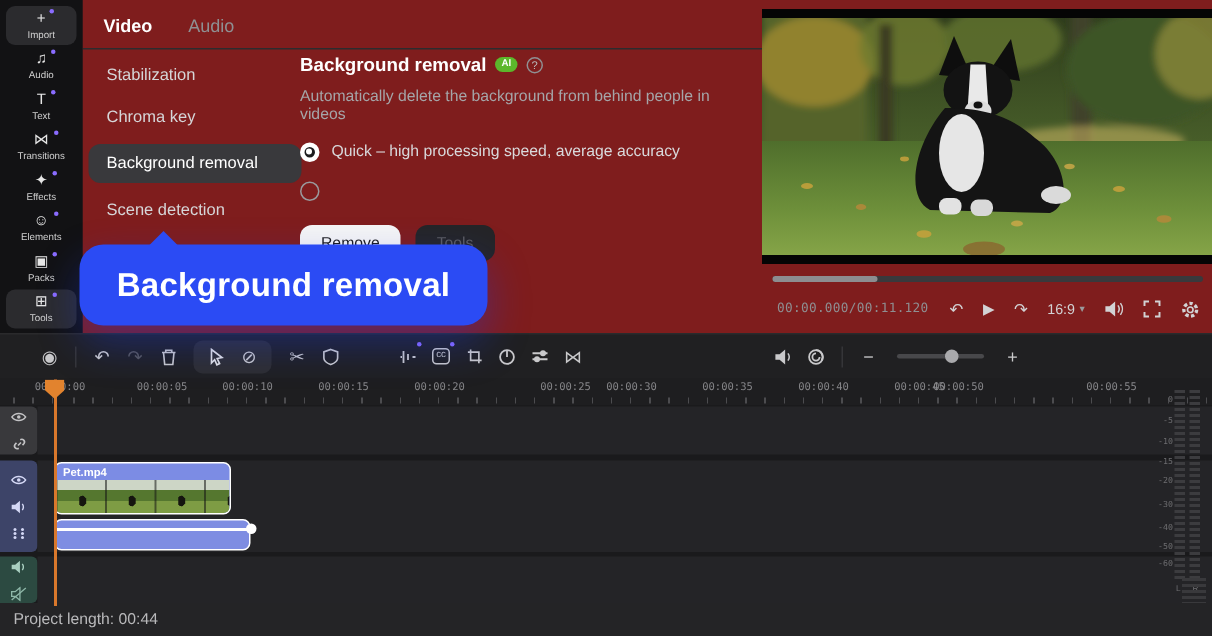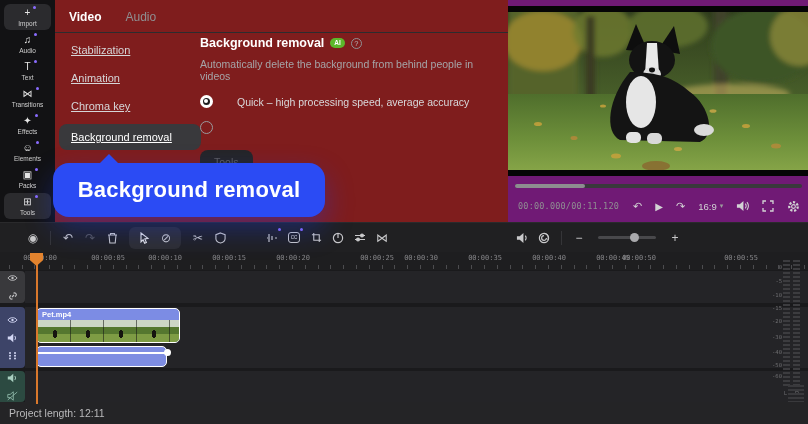--- a/index.html
+++ b/index.html
@@ -14,46 +14,46 @@
   .side-item .s-icon { position:relative; color:#e6e6e6; font-size:10px; line-height:10px; height:11px; }
   .side-item .s-icon .dot { position:absolute; right:-6px; top:-2px; width:3px; height:3px; border-radius:50%; background:#8a6cff; }
   .side-item .s-label { color:#cfcfcf; font-size:6.5px; margin-top:1px; }
 
   
   .panel { position:absolute; left:55px; top:0; width:453px; height:222px; background:#7f1d1d; }
   .tabs { display:flex; gap:24px; padding:10px 0 8px 14px; border-bottom:1px solid #2c2c2e; }
   .tab { font-size:12px; color:#8f8f92; cursor:pointer; }
   .tab.active { color:#ffffff; font-weight:bold; }
   .settings-list { position:absolute; left:4px; top:40px; width:142px; }
-  .setting-item { color:#d6d6d8; font-size:11px; padding:4px 12px; margin-bottom:8px; border-radius:8px; cursor:pointer; white-space:nowrap;text-decoration:underline; }
+  .setting-item { color:#d6d6d8; font-size:11px; padding:4px 12px; margin-bottom:8px; border-radius:8px; cursor:pointer; white-space:nowrap; }
   .setting-item.selected { background:#39393c; padding-top:7px; padding-bottom:7px; color:#ffffff; }
 
   .detail { position:absolute; left:145px; top:36px; width:300px; }
   .detail-head { display:flex; align-items:center; gap:6px; }
   .detail-title { color:#ffffff; font-size:12.5px; font-weight:bold; }
   .ai-badge { background:#5cb72b; color:#fff; font-size:6.5px; font-weight:bold; border-radius:6px; padding:2px 4px; line-height:1; }
   .help-circle { width:11px; height:11px; border:1px solid #909093; border-radius:50%; color:#b9b9bb; font-size:7.5px; display:flex; align-items:center; justify-content:center; cursor:pointer; }
   .detail-desc { color:#a5a5a8; font-size:10.5px; margin-top:8px; }
-  .radio-row { display:flex; align-items:center; gap:24px; margin-top:13px; cursor:pointer; }
+  .radio-row { display:flex; align-items:flex-start; gap:8px; margin-top:13px; cursor:pointer; }
   .radio { width:13px; height:13px; border-radius:50%; flex:none; }
   .radio.on { border:3.5px solid #fff; background:#1c1c1e; position:relative; }
   .radio.on::after { content:""; position:absolute; left:1px; top:1px; width:4px; height:4px; border-radius:50%; background:#fff; }
   .radio.off { border:1.5px solid #9a9a9d; }
   .radio-label { color:#d9d9db; font-size:10.5px; }
   .detail-buttons { display:flex; gap:10px; margin-top:16px; }
   .btn-remove { background:#f5f5f5; color:#1b1b1b; font-size:10.5px; border:none; border-radius:8px; padding:6px 14px; cursor:pointer; font-family:inherit; }
   .btn-reset { background:#252527; color:#5d5d60; font-size:10.5px; border:none; border-radius:8px; padding:6px 14px; cursor:default; font-family:inherit; }
 
   
   .tooltip { position:absolute; left:-2px; top:163px; width:272px; height:54px; background:#2b4bf4; border-radius:16px; display:flex; align-items:center; justify-content:center; box-shadow:0 12px 28px rgba(30,60,240,.35); z-index:20; }
   .tooltip::before { content:""; position:absolute; left:46px; top:-9px; border-left:10px solid transparent; border-right:10px solid transparent; border-bottom:10px solid #2b4bf4; }
   .tooltip-text { color:#ffffff; font-size:22px; font-weight:bold; letter-spacing:.2px; }
 
   
-  .preview { position:absolute; left:508px; top:0; width:300px; height:222px; background:#701a75; }
+  .preview { position:absolute; left:508px; top:0; width:300px; height:222px; background:#7f1d1d; }
   .video { position:absolute; left:0; top:6px; width:300px; height:170px; overflow:hidden; background:#10150c; }
   .seekbar { position:absolute; left:7px; right:6px; top:184px; height:4px; background:#39393c; border-radius:2px; cursor:pointer; }
   .seekbar .seek-fill { width:70px; height:4px; background:#8d8d90; border-radius:2px; }
   .pcontrols { position:absolute; left:0; top:193px; width:300px; height:26px; display:flex; align-items:center; }
   .ptime { color:#8f8f92; font-size:8.5px; font-family:"DejaVu Sans Mono", monospace; margin-left:10px; letter-spacing:.2px; }
   .pbtns { display:flex; align-items:center; gap:13px; margin-left:14px; color:#d2d2d4; }
   .pbtn { cursor:pointer; font-size:11px; display:flex; align-items:center; }
   .aspect { font-size:9.5px; color:#d2d2d4; display:flex; align-items:center; gap:3px; cursor:pointer; }
   .aspect .chev { font-size:7px; color:#9a9a9d; }
 
@@ -82,21 +82,21 @@
   
   .tracks { position:absolute; left:0; top:270px; width:808px; height:132px; background:#1a1a1c; }
   .track-row { position:absolute; left:0; width:808px; display:flex; }
   .track-head { width:25px; flex:none; border-radius:0 4px 4px 0; display:flex; flex-direction:column; align-items:center; justify-content:center; gap:7px; }
   .lane { flex:1; background:#242427; }
   .row1 { top:1px; height:32px; } .row1 .track-head { background:#39393c; }
   .row2 { top:37px; height:61px; } .row2 .track-head { background:#3d4468; }
   .row3 { top:101px; height:31px; } .row3 .track-head { background:#2c4a41; }
   .thead-icon { width:11px; height:11px; display:flex; align-items:center; justify-content:center; cursor:pointer; }
 
-  .clip-video { position:absolute; left:36px; top:38px; width:144px; height:35px; border:1.5px solid #fff; border-radius:5px; background:#7c8ce4; overflow:hidden; cursor:pointer; z-index:3; }
+  .clip-video { position:absolute; left:36px; top:38px; width:118px; height:35px; border:1.5px solid #fff; border-radius:5px; background:#7c8ce4; overflow:hidden; cursor:pointer; z-index:3; }
   .clip-name { color:#fff; font-size:7.5px; font-weight:bold; padding:1px 0 0 5px; line-height:1.3; }
   .filmstrip { position:absolute; left:0; right:0; bottom:0; height:22px;
     background-image:
       radial-gradient(ellipse 4px 6px at 18px 14px, #15150f 60%, transparent 62%),
       linear-gradient(90deg, rgba(20,20,20,.55) 0 1px, transparent 1px),
       linear-gradient(to bottom, #cdd6c6 0 7px, #55772f 7px 14px, #7e9c44 14px);
     background-size:33px 22px, 33px 22px, 33px 22px; background-repeat:repeat-x; }
   .clip-audio { position:absolute; left:36px; top:76px; width:131px; height:21px; border:1.5px solid #fff; border-radius:5px; background:#7e8de2; cursor:pointer; z-index:3; }
   .clip-audio .env { position:absolute; left:0; right:0; top:5px; height:1.5px; background:#fff; }
   .clip-audio .env-handle { position:absolute; right:-5px; top:2px; width:7px; height:7px; border-radius:50%; background:#fff; box-shadow:0 0 0 1px #30303300; }
@@ -163,41 +163,41 @@
     </div>
   </nav>
 
   <section class="panel">
     <div class="tabs">
       <span class="tab active">Video</span>
       <span class="tab">Audio</span>
     </div>
     <div class="settings-list">
       <div class="setting-item">Stabilization</div>
-      <div class="setting-item">Animation</div>
       <div class="setting-item">Chroma key</div>
       <div class="setting-item selected">Background removal</div>
       <div class="setting-item">Scene detection</div>
     </div>
 
     <div class="detail">
       <div class="detail-head">
         <span class="detail-title">Background removal</span>
         <span class="ai-badge">AI</span>
         <span class="help-circle">?</span>
       </div>
       <div class="detail-desc">Automatically delete the background from behind people in videos</div>
       <div class="radio-row">
         <span class="radio on"></span>
         <span class="radio-label">Quick – high processing speed, average accuracy</span>
       </div>
       <div class="radio-row">
         <span class="radio off"></span>
       </div>
       <div class="detail-buttons">
+        <button class="btn-remove">Remove</button>
         <button class="btn-reset">Tools</button>
       </div>
     </div>
 
     <div class="tooltip">
       <span class="tooltip-text">Background removal</span>
     </div>
   </section>
 
   <section class="preview">
@@ -475,16 +475,16 @@
     <span class="meter-ch" style="left:14px">L</span>
     <span class="meter-ch" style="left:25px">R</span>
   </div>
   <div class="grip2"></div>
   <div class="grip"></div>
 
   <div class="playhead-line"></div>
   <div class="playhead-cap"></div>
 
   <div class="statusbar">
-    <span class="status-text">Project length: 12:11</span>
+    <span class="status-text">Project length: 00:44</span>
   </div>
 
 </div>
 
 </body></html>

